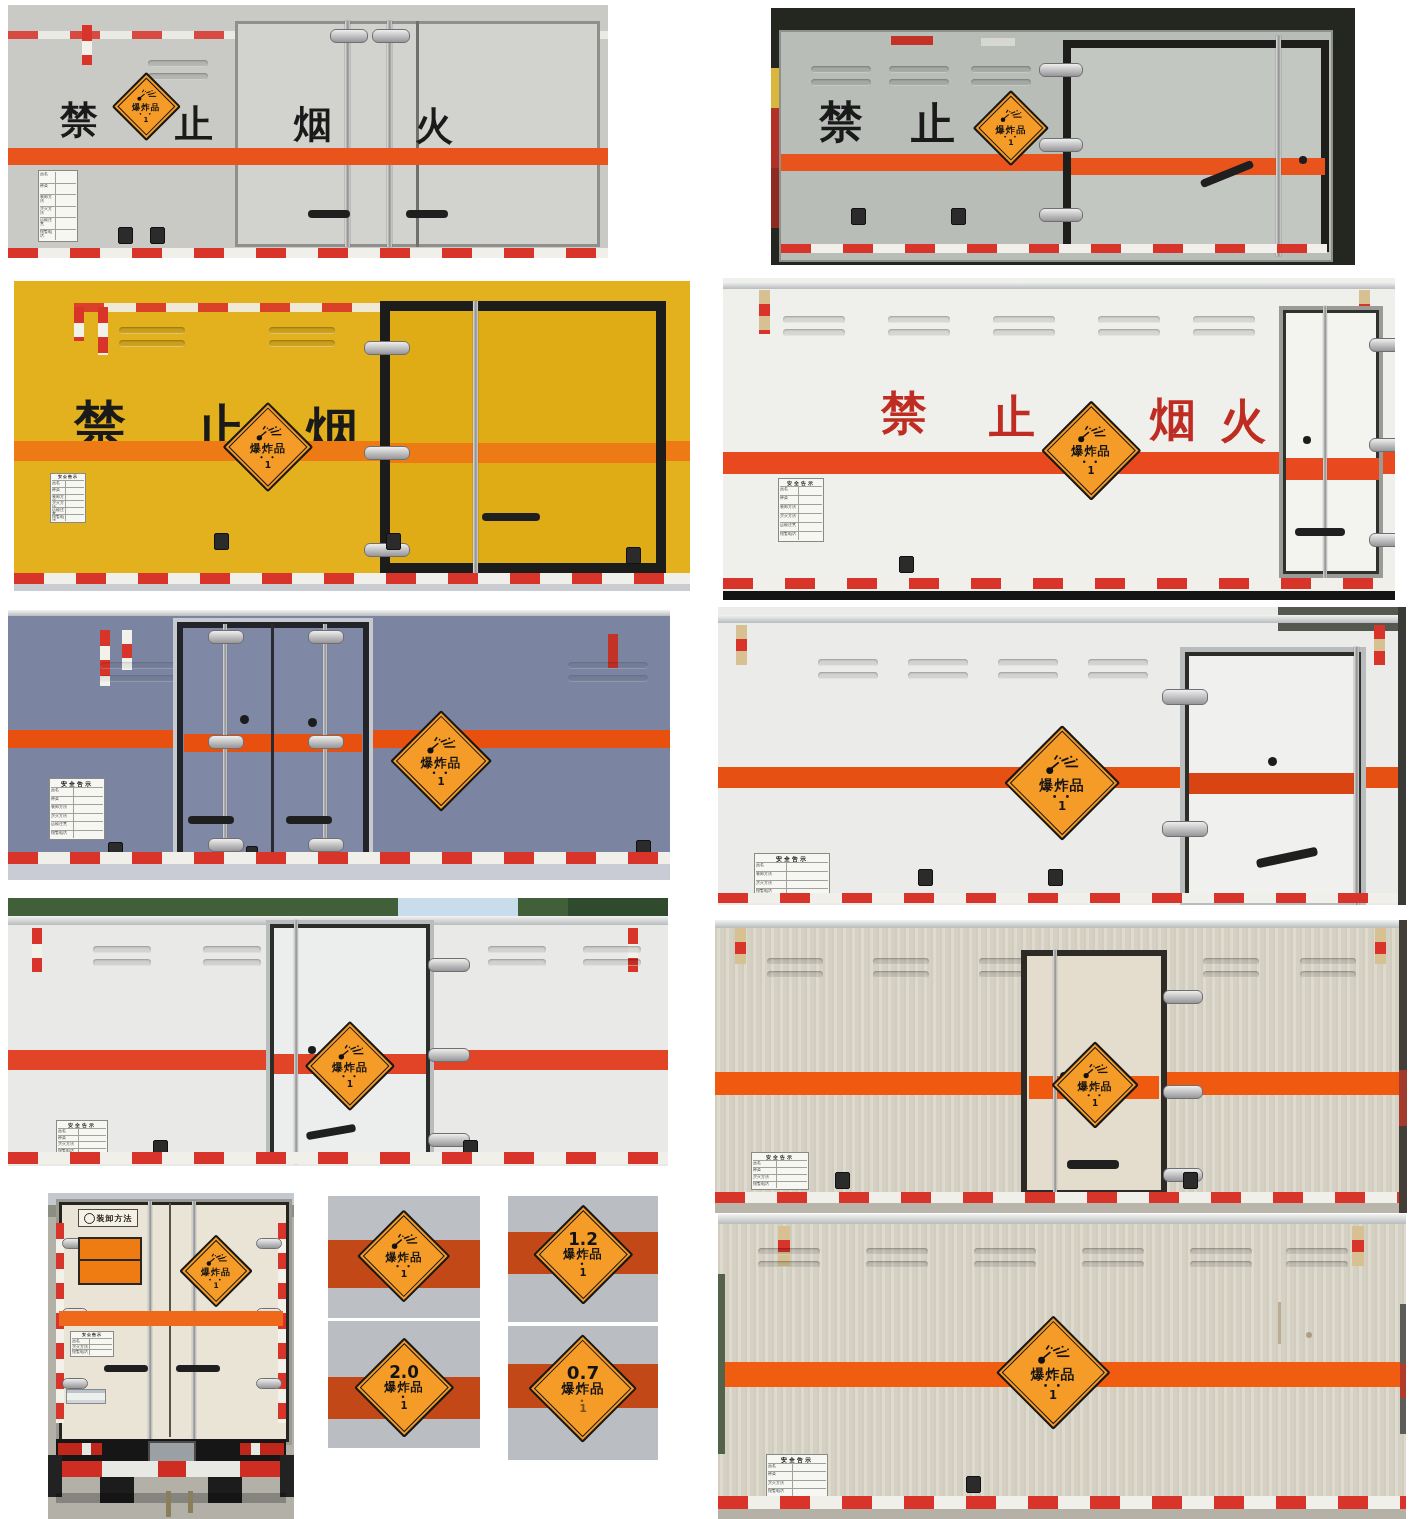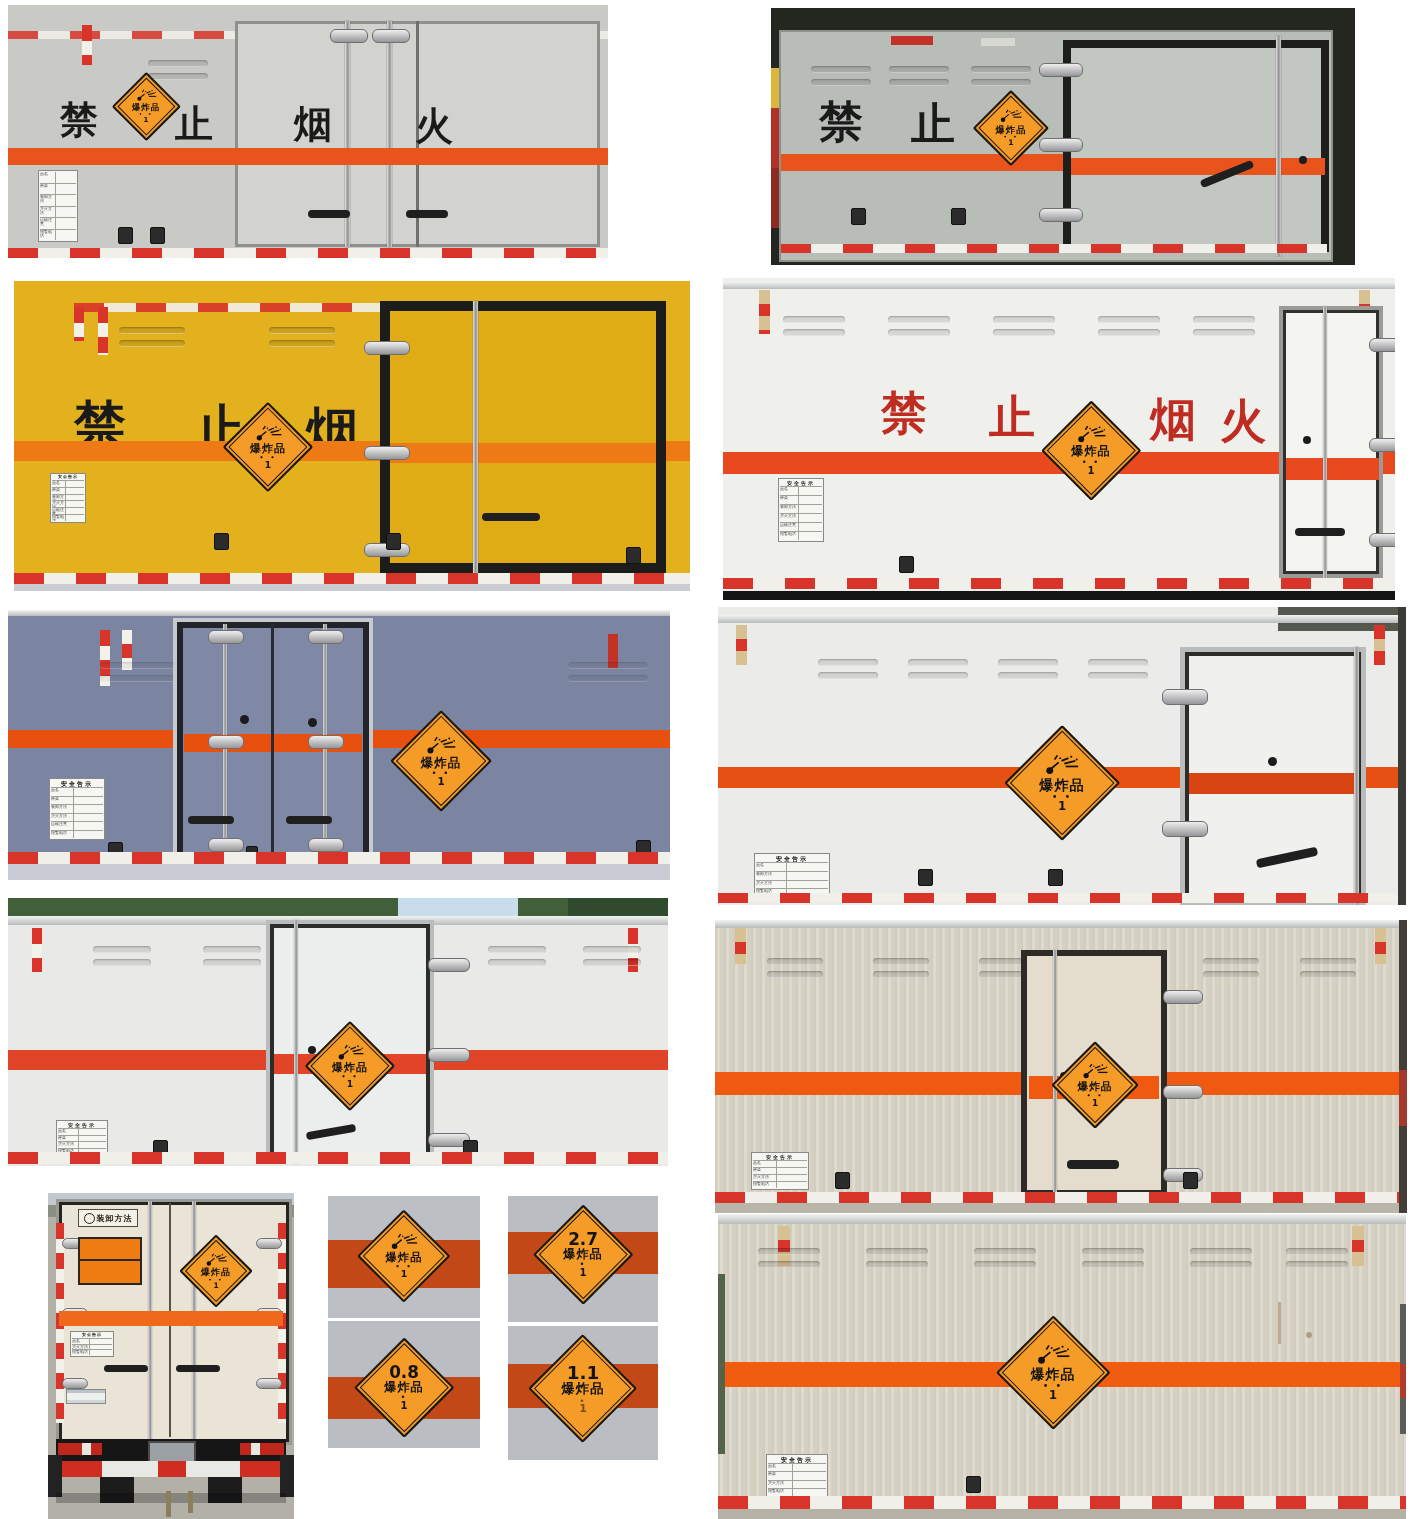--- a/index.html
+++ b/index.html
@@ -676,43 +676,43 @@
       <b class="pname">爆炸品</b>
       <span class="pstars">• •</span>
       <b class="pnum">1</b>
     </div>
   </div>
 
   <div class="pp" style="left:508px;top:1196px;width:150px;height:126px;">
     <div class="ppstripe" style="top:36px;height:42px;"></div>
     <div class="pl" style="--s:84px;left:33px;top:16px;">
       <i class="sq"></i>
-      <b class="psub">2.7</b>
+      <b class="psub">1.2</b>
       <b class="pname">爆炸品</b>
       <span class="pstars">•</span>
       <b class="pnum">1</b>
     </div>
   </div>
 
   <div class="pp" style="left:328px;top:1321px;width:152px;height:127px;">
     <div class="ppstripe" style="top:56px;height:42px;"></div>
     <div class="pl" style="--s:84px;left:34px;top:24px;">
       <i class="sq"></i>
-      <b class="psub">0.8</b>
+      <b class="psub">2.0</b>
       <b class="pname">爆炸品</b>
       <span class="pstars">•</span>
       <b class="pnum">1</b>
     </div>
   </div>
 
   <div class="pp" style="left:508px;top:1326px;width:150px;height:134px;">
     <div class="ppstripe" style="top:38px;height:44px;"></div>
     <div class="pl" style="--s:92px;left:29px;top:17px;">
       <i class="sq"></i>
-      <b class="psub">1.1</b>
+      <b class="psub">0.7</b>
       <b class="pname">爆炸品</b>
       <span class="pstars" style="opacity:.55;">•</span>
       <b class="pnum" style="opacity:.55;">1</b>
     </div>
   </div>
 
   <figure class="ph streak" style="left:718px;top:1214px;width:688px;height:305px;margin:0;">
     <div class="roof" style="top:0;height:10px;"></div>
     <div class="cmt" style="left:60px;top:12px;height:40px;width:12px;"></div>
     <div class="cmt" style="left:634px;top:12px;height:40px;width:12px;"></div>

